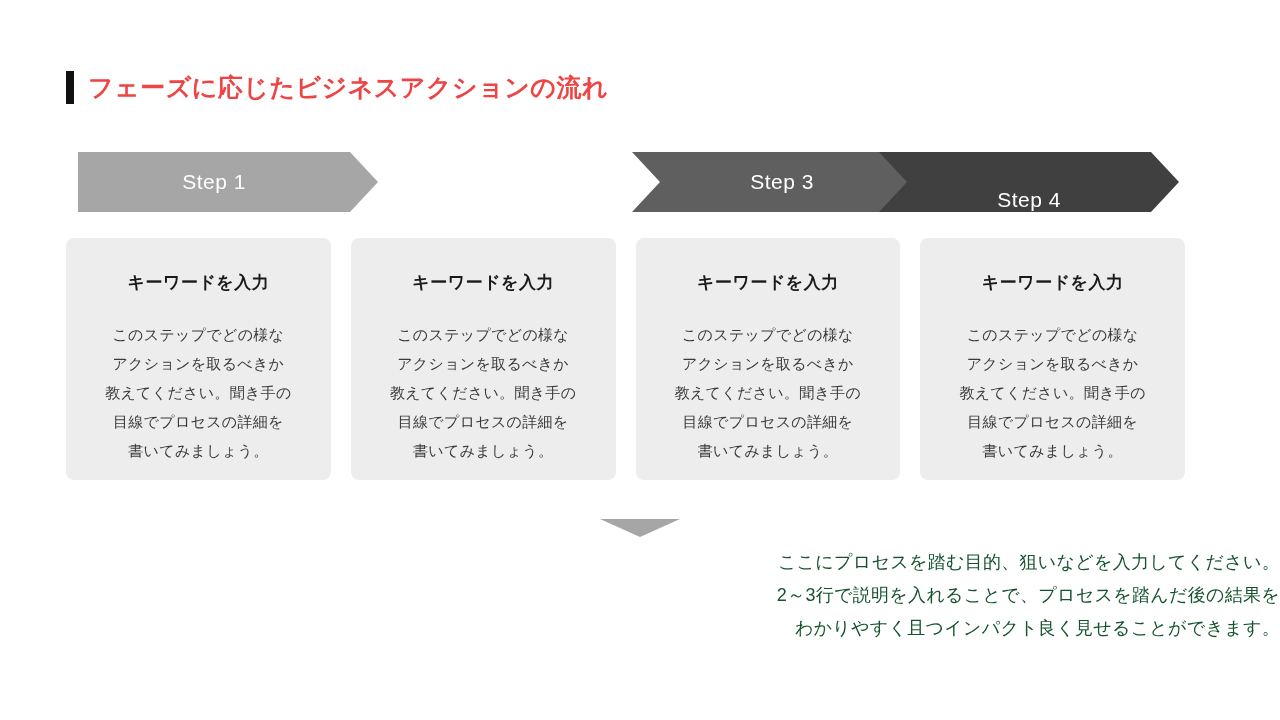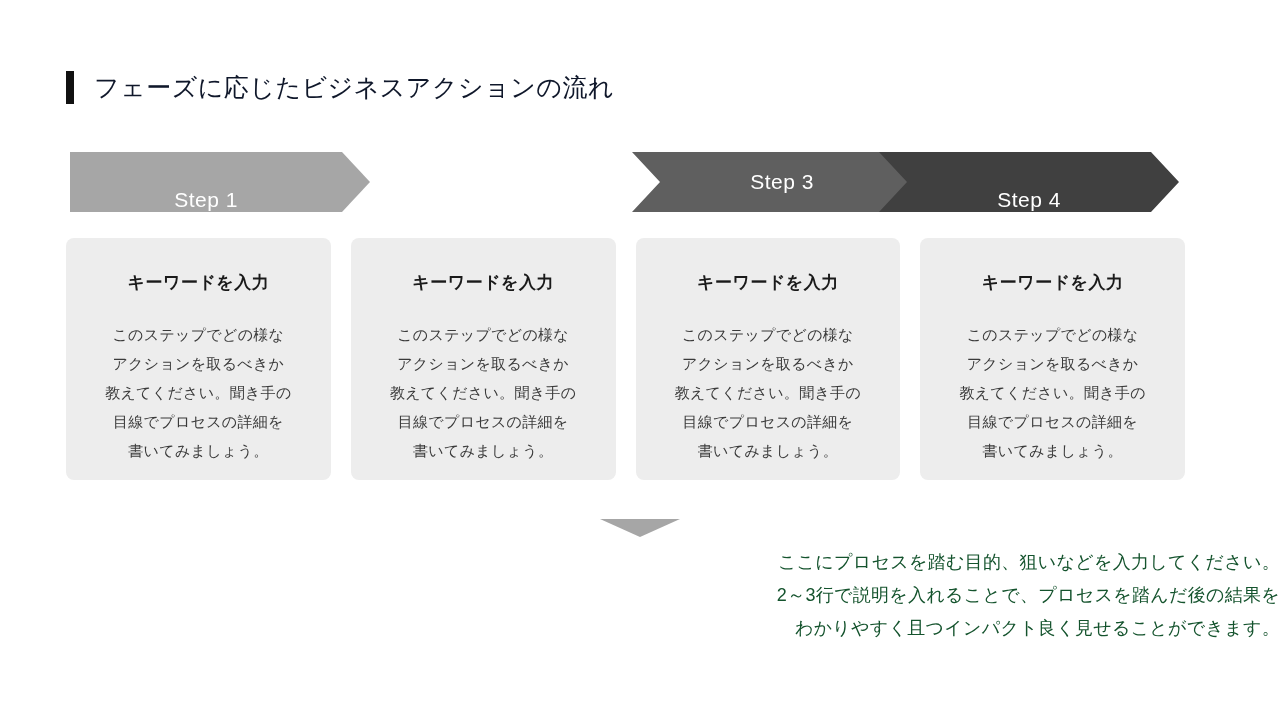--- a/index.html
+++ b/index.html
@@ -25,24 +25,24 @@
     display: flex;
     align-items: center;
   }
   .title-bar {
     width: 8px;
     height: 33px;
     background: #111111;
     flex: 0 0 auto;
   }
   .title-text {
-    margin-left: 20px;
+    margin-left: 14px;
     font-size: 25px;
-    font-weight: 400;
-    color: #0f172a;
+    font-weight: 700;
+    color: #ef4444;
     letter-spacing: 0.5px;
     white-space: nowrap;
     line-height: 33px;
   }
 
   
   .steps {
     position: absolute;
     left: 66px;
     top: 152px;
@@ -60,21 +60,21 @@
     box-sizing: border-box;
     padding-right: 28px;
   }
   .arrow.first {
     clip-path: polygon(0 0, calc(100% - 28px) 0, 100% 50%, calc(100% - 28px) 100%, 0 100%);
   }
   .arrow.notched {
     clip-path: polygon(0 0, calc(100% - 28px) 0, 100% 50%, calc(100% - 28px) 100%, 0 100%, 28px 50%);
     padding-left: 28px;
   }
-  .arrow-pos-1 { left: 4px; align-items: flex-end; }
+  .arrow-pos-1 { left: 12px; }
   .arrow-pos-2 { left: 283px; }
   .arrow-pos-3 { left: 566px; }
   .arrow-pos-4 { left: 813px; align-items: flex-end; }
   .arrow-label {
     font-size: 21px;
     font-weight: 400;
     letter-spacing: 0.5px;
     white-space: nowrap;
   }
 

